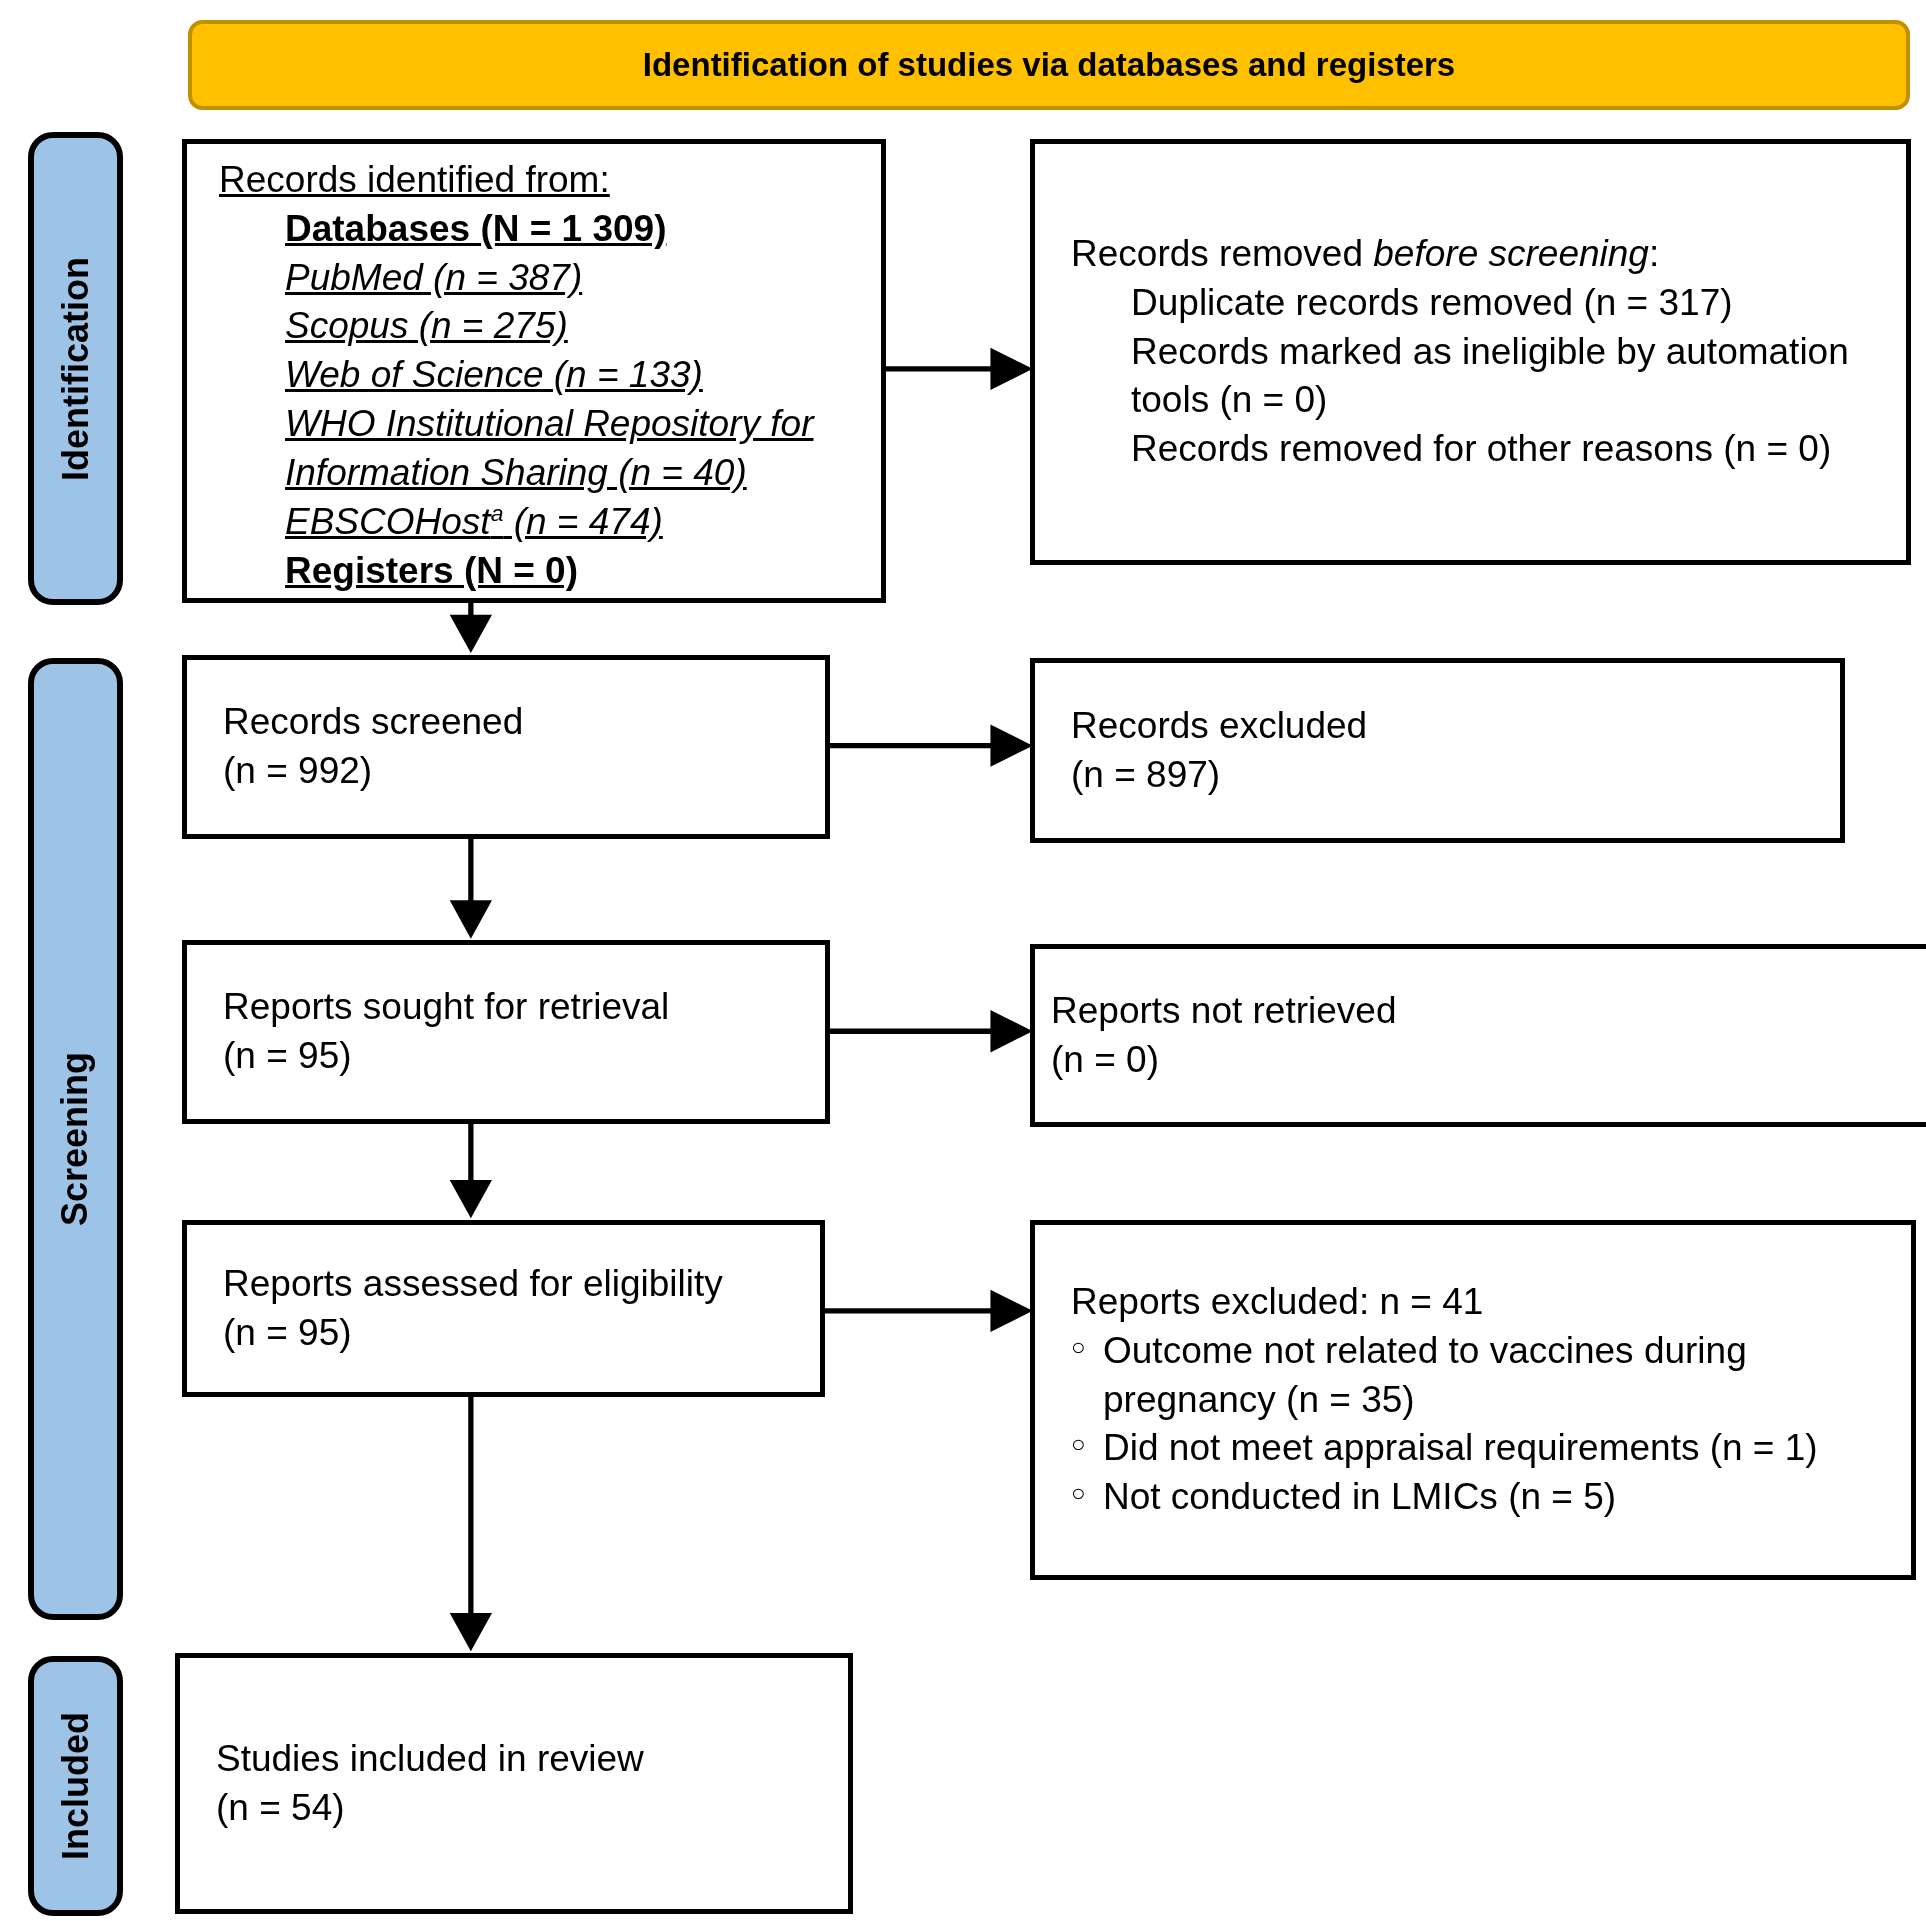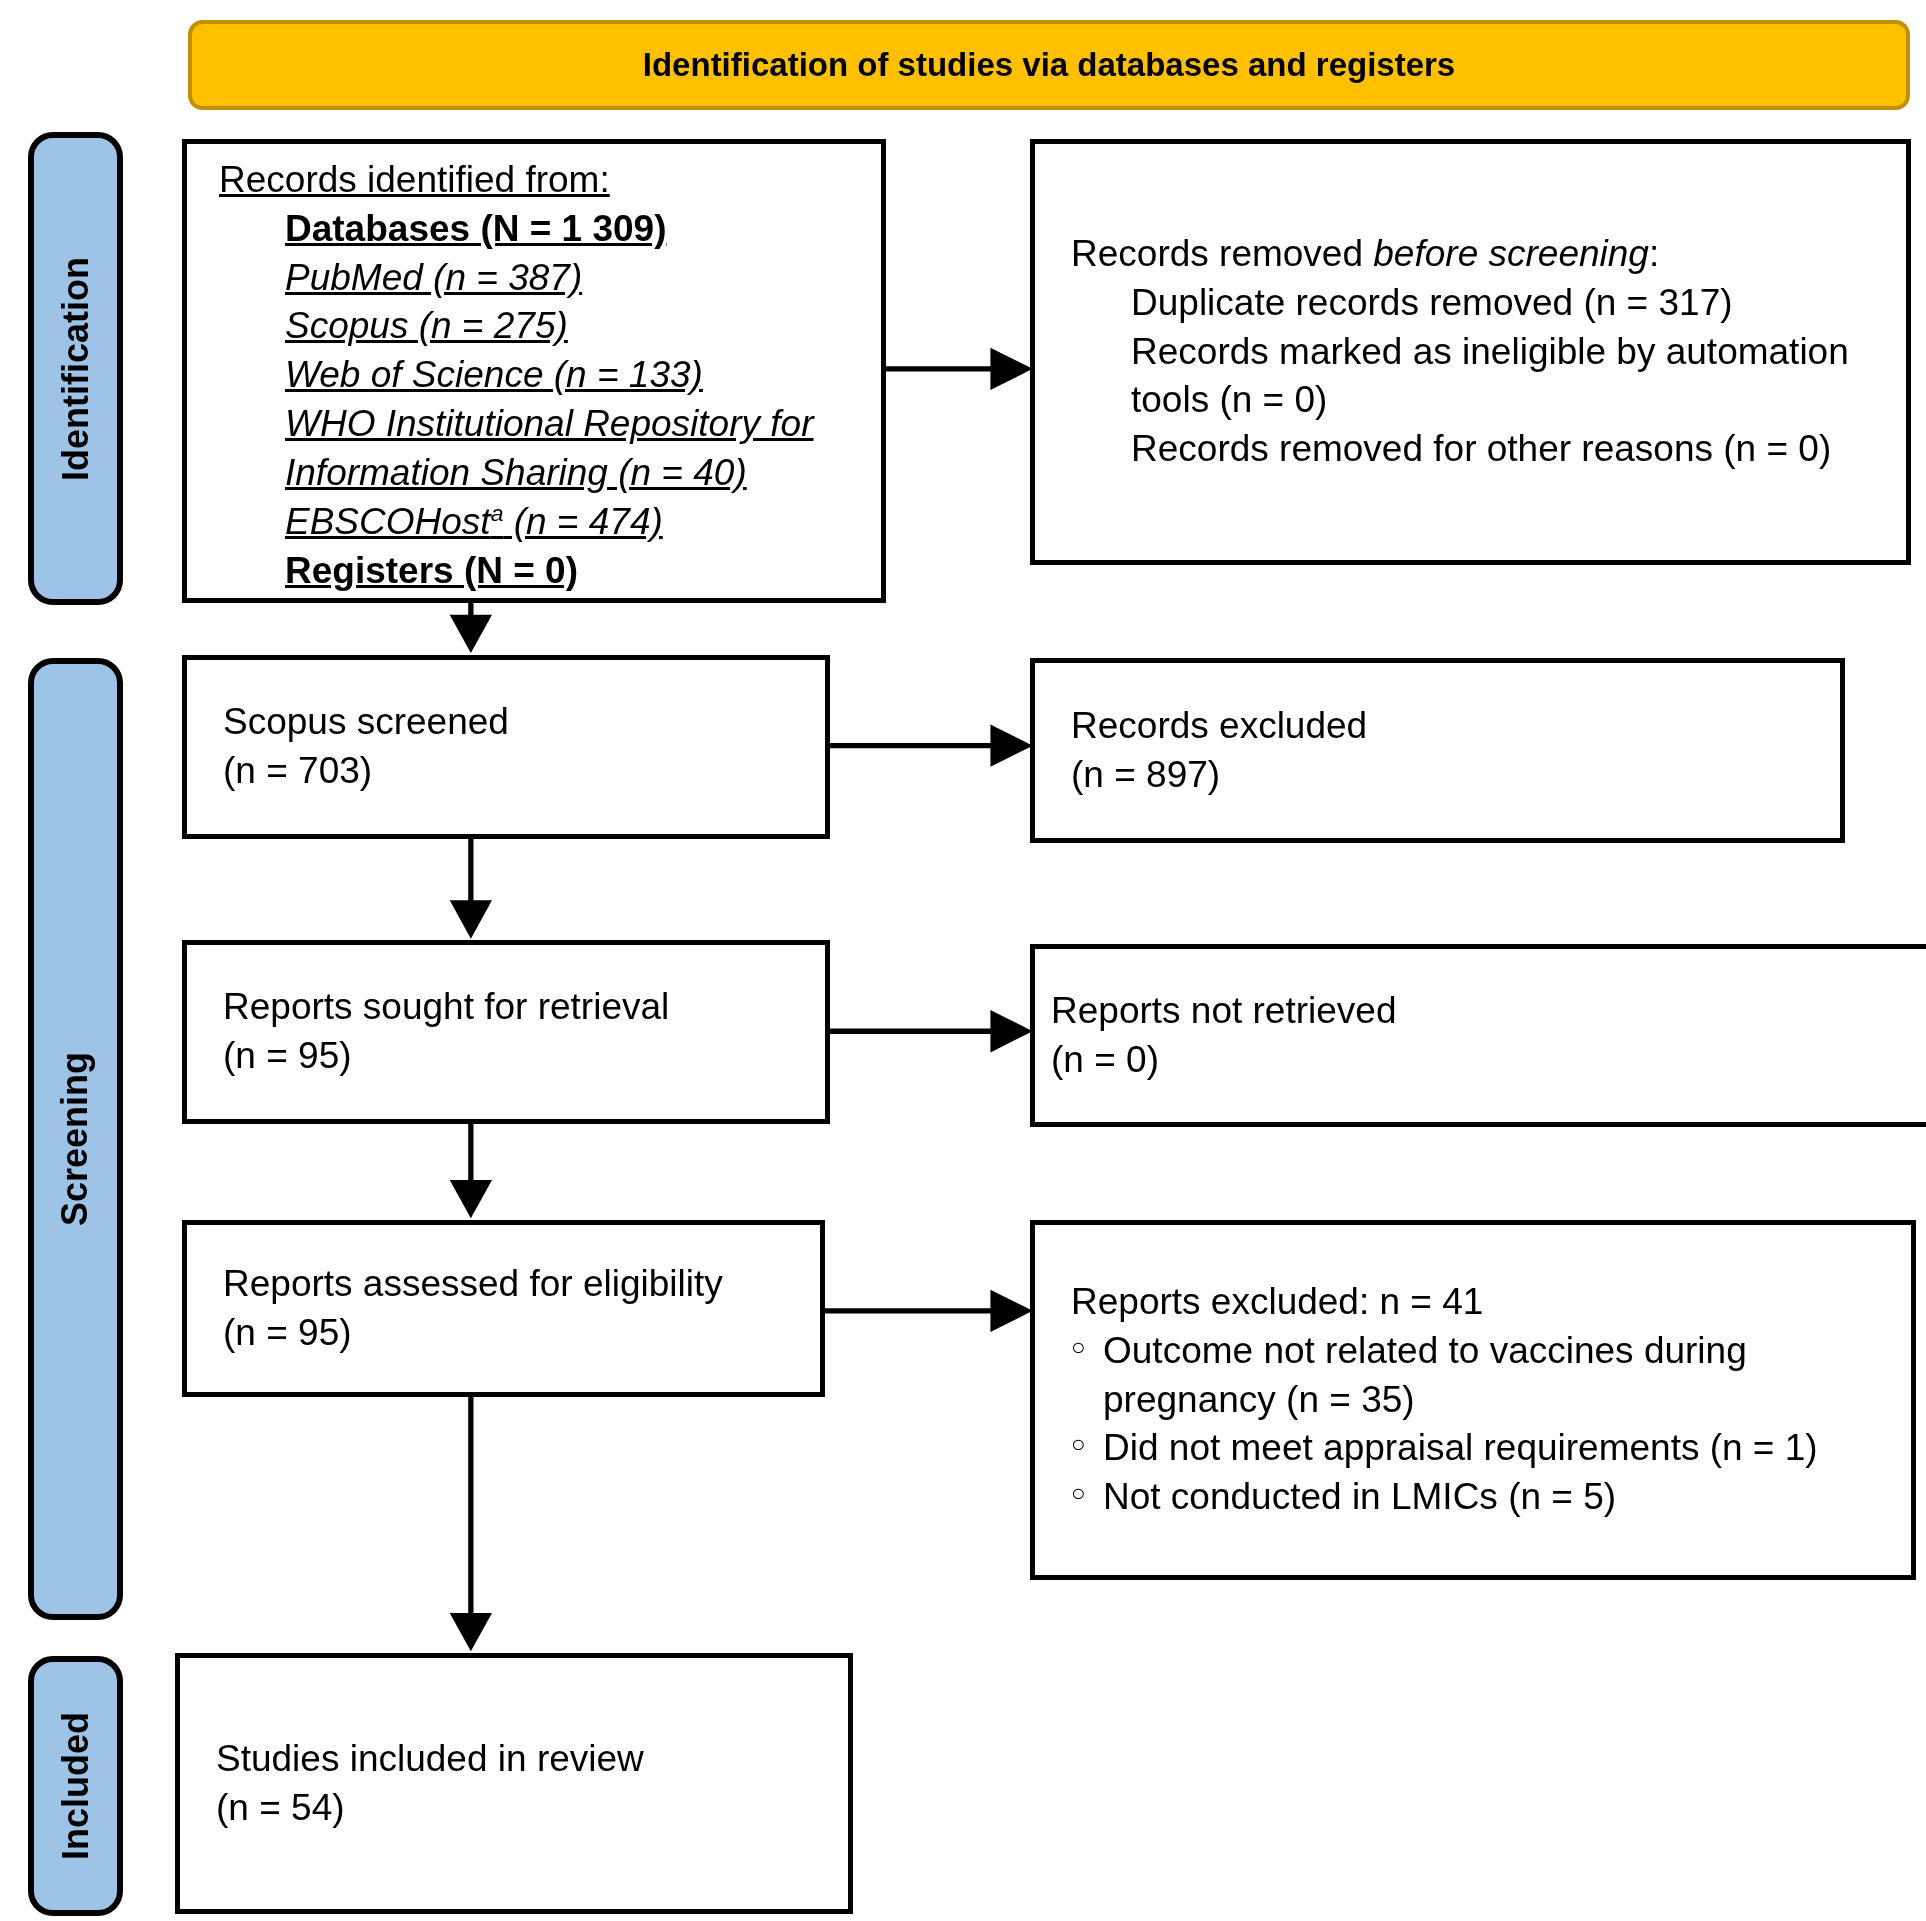--- a/index.html
+++ b/index.html
@@ -126,22 +126,22 @@
   </div>
 
   <div class="box vcenter" id="rbox-removed">
     <div><span>Records removed </span><span class="line-italic">before screening</span><span>:</span></div>
     <div class="rbox-item">Duplicate records removed (n = 317)</div>
     <div class="rbox-item">Records marked as ineligible by automation tools (n = 0)</div>
     <div class="rbox-item">Records removed for other reasons (n = 0)</div>
   </div>
 
   <div class="box vcenter" id="box-screened">
-    <div>Scopus screened</div>
-    <div>(n = 703)</div>
+    <div>Records screened</div>
+    <div>(n = 992)</div>
   </div>
 
   <div class="box vcenter" id="rbox-excluded">
     <div>Records excluded</div>
     <div>(n = 897)</div>
   </div>
 
   <div class="box vcenter" id="box-sought">
     <div>Reports sought for retrieval</div>
     <div>(n = 95)</div>

